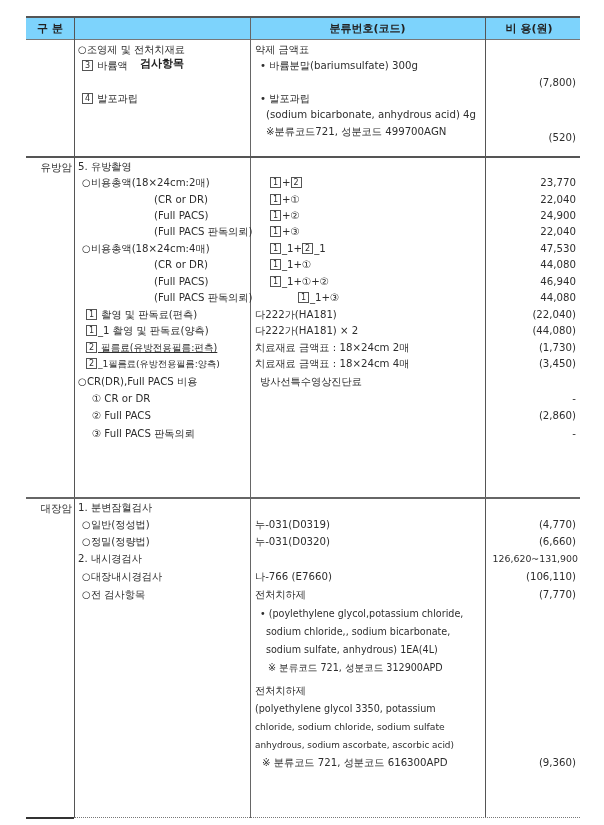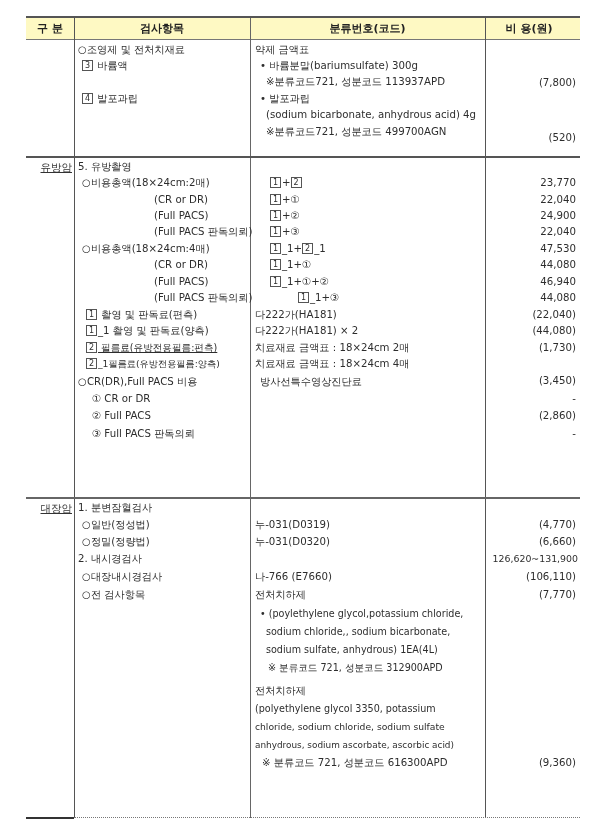--- a/index.html
+++ b/index.html
@@ -1,60 +1,59 @@
 <!DOCTYPE html>
 <html><head>
 <meta charset="utf-8">
 <style>
   html, body { margin:0; padding:0; background:#ffffff; }
   body { width:604px; height:825px; position:relative; overflow:hidden;
          font-family:"DejaVu Sans", "Liberation Sans", sans-serif; color:#2a2a2a; }
   .tbl { position:absolute; left:26px; top:16px; width:554px; height:802px; }
-  .hdr { position:absolute; left:0; top:0; width:554px; height:24px; background:#fef9c3;
+  .hdr { position:absolute; left:0; top:0; width:554px; height:24px; background:#7dd3fc;
          border-top:2px solid #555; border-bottom:1px solid #777; box-sizing:border-box; }
   .hcell { position:absolute; top:0; height:22px; line-height:22px; text-align:center;
            font-size:11px; font-weight:bold; color:#222; }
   .vline { position:absolute; width:1px; background:#444; }
   .hline { position:absolute; height:2px; background:#555; }
   .dotline { position:absolute; height:0; border-top:1px dotted #777; }
   .cell { position:absolute; font-size:10.2px; line-height:16.3px; white-space:nowrap; color:#2d2d2d; }
-  .cat { position:absolute; left:0; width:46px; text-align:right; font-size:10.5px; line-height:16px; color:#333;text-decoration:underline; }
+  .cat { position:absolute; left:0; width:46px; text-align:right; font-size:10.5px; line-height:16px; color:#333; }
   .num { text-align:right; }
   .box { display:inline-block; border:1px solid #555; font-size:8px; line-height:9px; width:9px; height:9px;
          text-align:center; vertical-align:1px; margin-right:1px; }
 </style>
 </head>
 <body>
 
 <div class="tbl">
 
   <div class="hdr">
     <div class="hcell" style="left:0;width:48px;">구 분</div>
-    <div class="hcell" style="left:48px;width:176px;">검사항목</div>
+    <div class="hcell" style="left:48px;width:176px;margin-top:35px;">검사항목</div>
     <div class="hcell" style="left:224px;width:235px;">분류번호(코드)</div>
     <div class="hcell" style="left:459px;width:88px;">비 용(원)</div>
   </div>
 
   <div class="vline" style="left:48px;top:2px;height:800px;background:#555;"></div>
   <div class="vline" style="left:224px;top:2px;height:800px;background:#666;"></div>
   <div class="vline" style="left:459px;top:2px;height:800px;background:#555;"></div>
 
   <div class="hline" style="left:0;top:140px;width:554px;"></div>
   <div class="hline" style="left:0;top:481px;width:554px;background:#666;"></div>
 
   <div class="hline" style="left:0;top:801px;width:48px;background:#333;"></div>
   <div class="dotline" style="left:48px;top:801px;width:506px;"></div>
 
   <div class="cell" style="left:52px;top:26px;">○조영제 및 전처치재료</div>
   <div class="cell" style="left:229px;top:26px;">약제 금액표</div>
 
   <div class="cell" style="left:56px;top:42px;"><span class="box">3</span> 바륨액</div>
   <div class="cell" style="left:234px;top:42px;">• 바륨분말(bariumsulfate) 300g</div>
 
-  <div class="cell" style="left:240px;top:58px;">※분류코드721, 성분코드 113937APD</div>
   <div class="cell num" style="left:460px;width:90px;top:59px;">(7,800)</div>
 
   <div class="cell" style="left:56px;top:75px;"><span class="box">4</span> 발포과립</div>
   <div class="cell" style="left:234px;top:75px;">• 발포과립</div>
 
   <div class="cell" style="left:240px;top:91px;">(sodium bicarbonate, anhydrous acid) 4g</div>
 
   <div class="cell" style="left:240px;top:108px;">※분류코드721, 성분코드 499700AGN</div>
   <div class="cell num" style="left:460px;width:90px;top:114px;">(520)</div>
 
@@ -101,21 +100,21 @@
   <div class="cell" style="left:60px;top:307px;"><span class="box">1</span>_1 촬영 및 판독료(양측)</div>
   <div class="cell" style="left:229px;top:307px;">다222가(HA181) × 2</div>
   <div class="cell num" style="left:460px;width:90px;top:307px;">(44,080)</div>
 
   <div class="cell" style="left:60px;top:324px;font-size:9.6px;text-decoration:underline;"><span class="box">2</span> 필름료(유방전용필름:편측)</div>
   <div class="cell" style="left:229px;top:324px;">치료재료 금액표 : 18×24cm 2매</div>
   <div class="cell num" style="left:460px;width:90px;top:324px;">(1,730)</div>
 
   <div class="cell" style="left:60px;top:340px;font-size:9.2px;"><span class="box">2</span>_1필름료(유방전용필름:양측)</div>
   <div class="cell" style="left:229px;top:340px;">치료재료 금액표 : 18×24cm 4매</div>
-  <div class="cell num" style="left:460px;width:90px;top:340px;margin-top:17px;">(3,450)</div>
+  <div class="cell num" style="left:460px;width:90px;top:340px;">(3,450)</div>
 
   <div class="cell" style="left:52px;top:358px;">○CR(DR),Full PACS 비용</div>
   <div class="cell" style="left:234px;top:358px;">방사선특수영상진단료</div>
 
   <div class="cell" style="left:66px;top:375px;">① CR or DR</div>
   <div class="cell num" style="left:460px;width:90px;top:375px;">-</div>
 
   <div class="cell" style="left:66px;top:392px;">② Full PACS</div>
   <div class="cell num" style="left:460px;width:90px;top:392px;">(2,860)</div>
 

